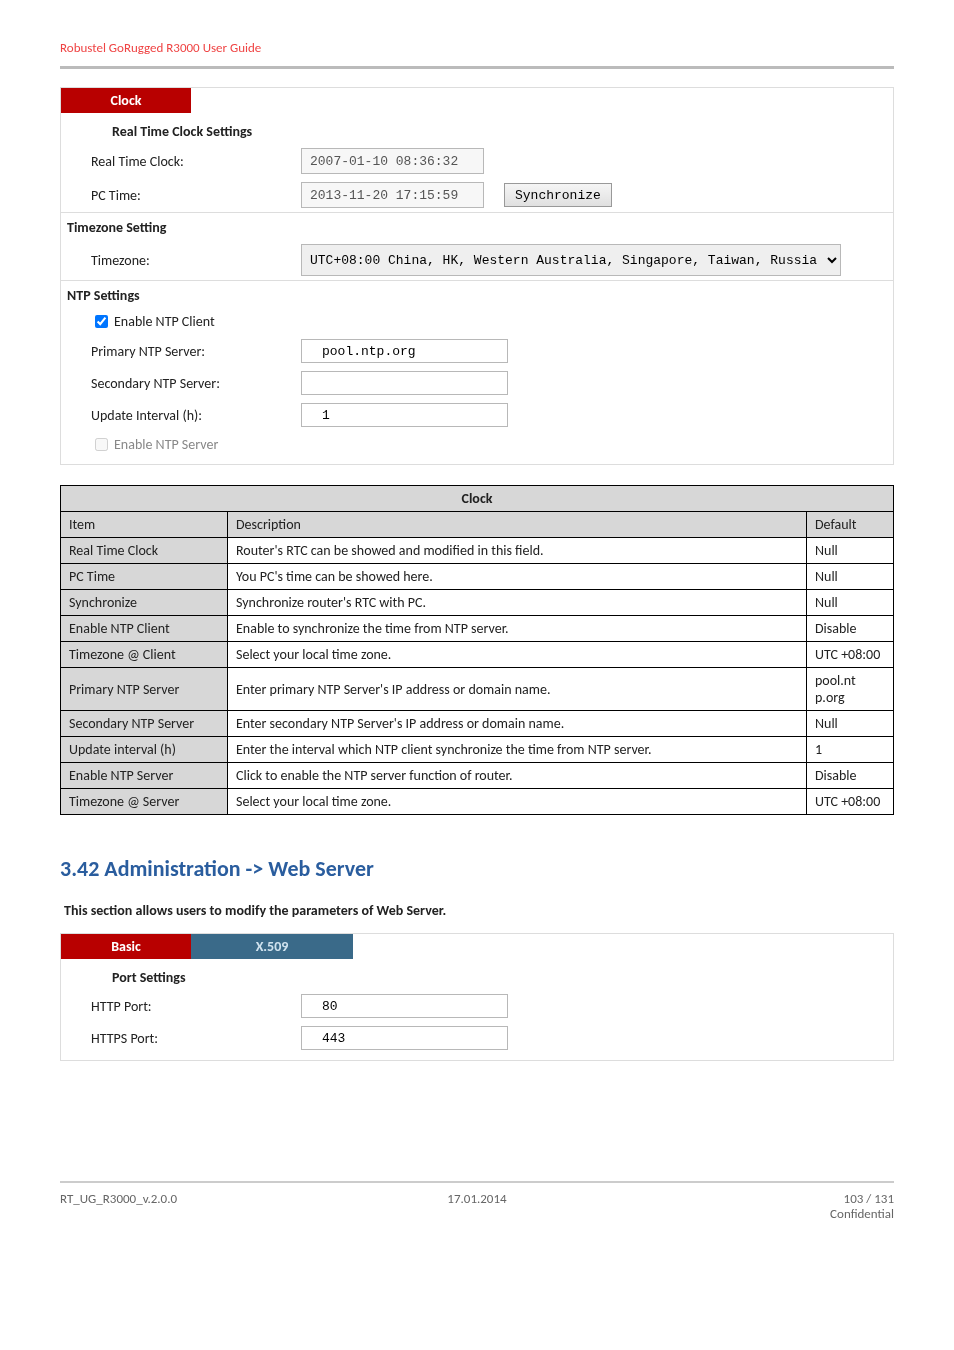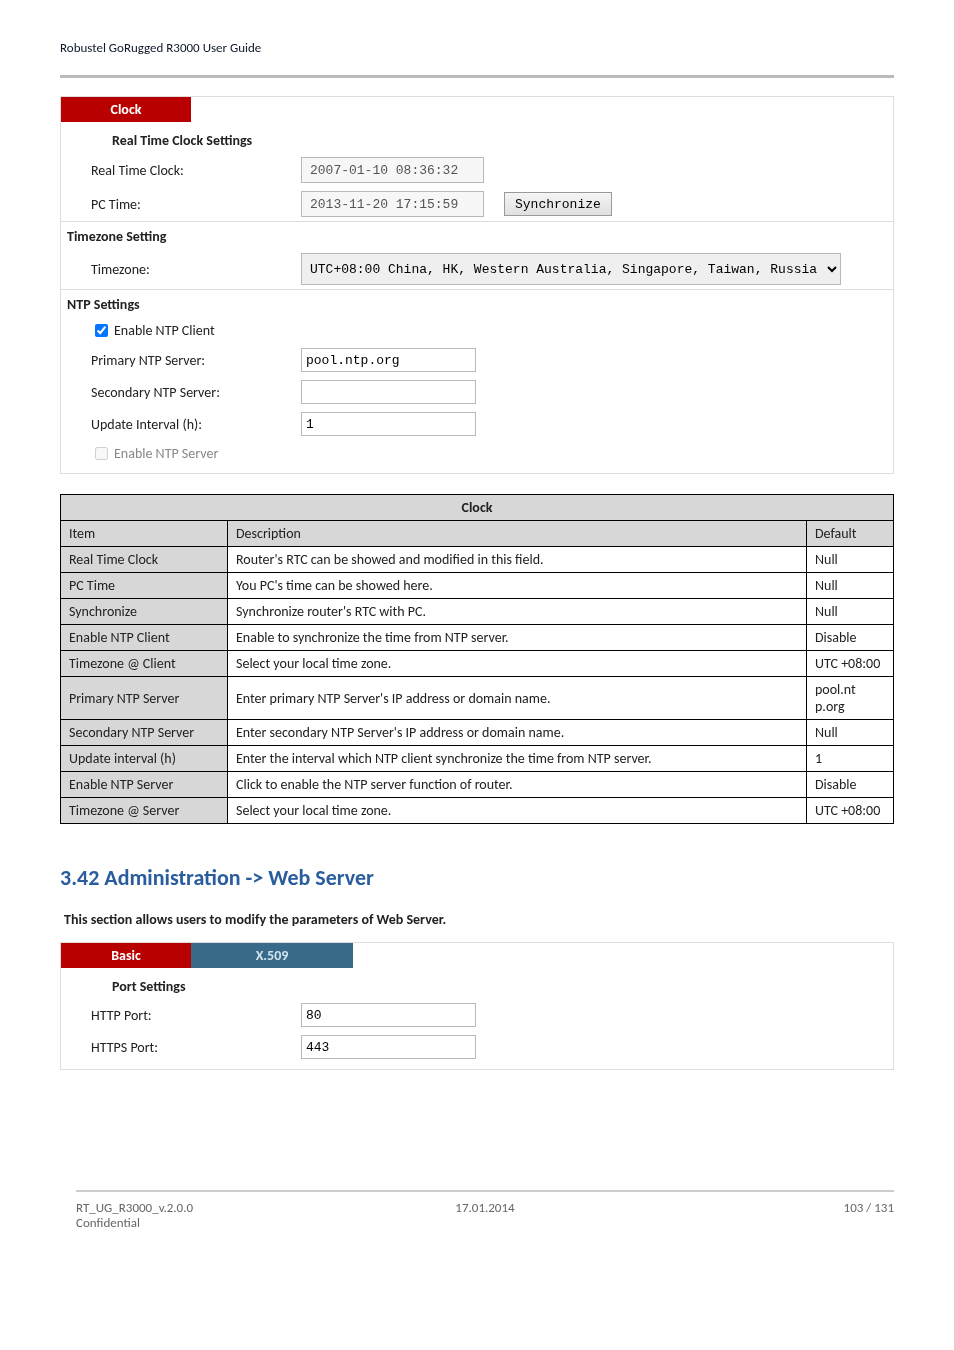--- a/index.html
+++ b/index.html
@@ -9,22 +9,22 @@
     font-family: Calibri, Arial, sans-serif;
     font-size: 14px;
     color: #222;
     width: 954px;
   }
   .page {
     padding: 40px 60px 20px 60px;
   }
   .page-header {
     font-size: 13px;
-    color: #0f172a;
-    padding-bottom: 20px;
+    color: #ef4444;
+    padding-bottom: 11px;
   }
   .hr-thick {
     border: none;
     border-top: 3px solid #bbb;
     margin: 0 0 18px 0;
   }
   .hr-thin {
     border: none;
     border-top: 2px solid #ccc;
     margin: 4px 0;
@@ -95,21 +95,21 @@
     font-family: "Courier New", monospace;
     font-size: 13px;
     padding: 2px 4px;
     height: 32px;
     width: 540px;
   }
   .txt {
     border: 1px solid #b8b8b8;
     font-family: "Courier New", monospace;
     font-size: 13px;
-    padding: 3px 4px;
+    padding: 3px 20px;
     width: 165px;
     height: 16px;
   }
   .chk-row {
     display: flex;
     align-items: center;
     padding: 4px 6px 4px 30px;
   }
   .chk-row input { margin-right: 6px; }
   .chk-row .chk-label-disabled { color: #888; }
@@ -143,33 +143,32 @@
     color: #2a5d9e;
     font-size: 22px;
     font-weight: bold;
     margin: 40px 0 20px 0;
   }
   p.body { margin: 8px 0 14px 4px; font-weight: bold; }
 
   
   .footer {
     margin-top: 120px;
-    margin-left: 16px;
   }
   .footer-row {
     display: flex;
     justify-content: space-between;
     font-size: 13px;
     color: #666;
     padding-top: 4px;
   }
   .footer-left, .footer-center, .footer-right { flex: 1; }
   .footer-center { text-align: center; }
   .footer-right { text-align: right; }
-  .footer-sub { font-size: 13px; color: #666; }
+  .footer-sub { font-size: 13px; color: #666; text-align: right; }
 </style>
 </head>
 <body>
 
 <div class="page">
 
   <div class="page-header">Robustel GoRugged R3000 User Guide</div>
   <hr class="hr-thick">
 
   <div class="panel">

